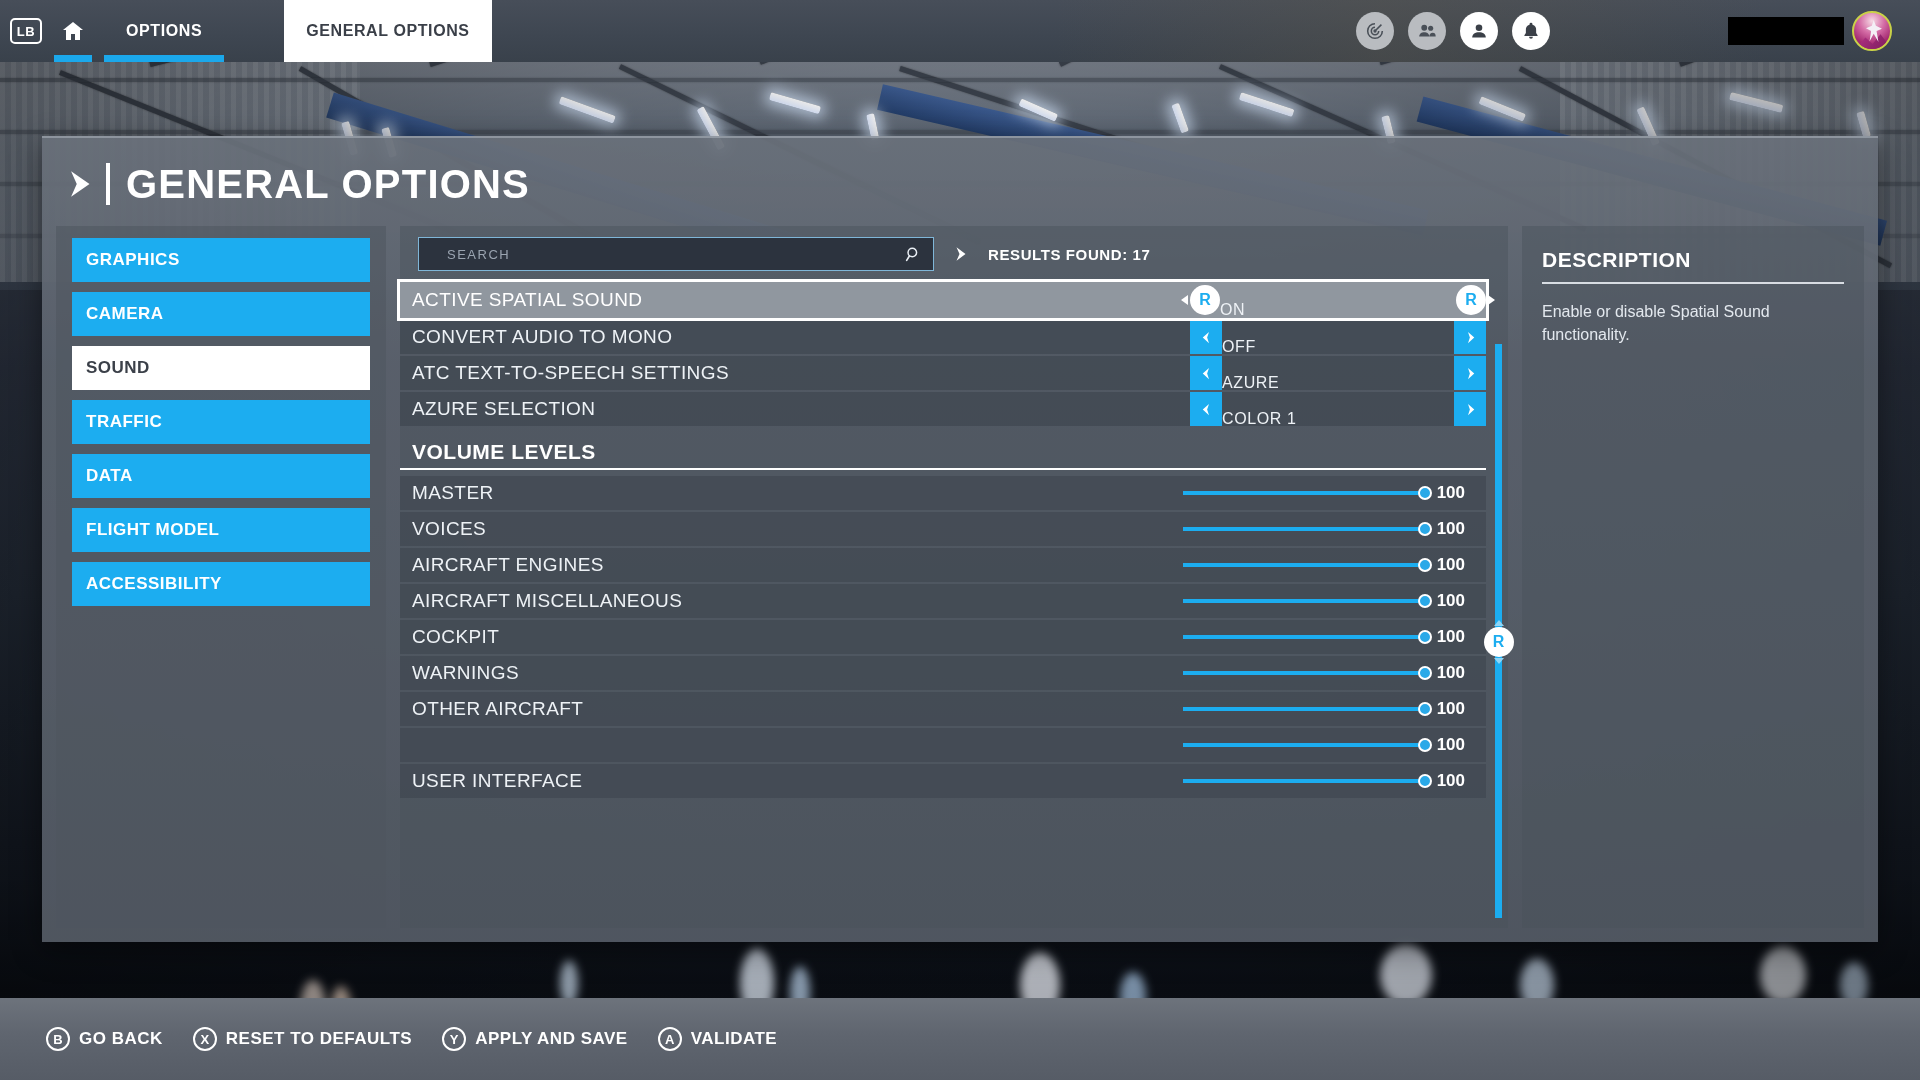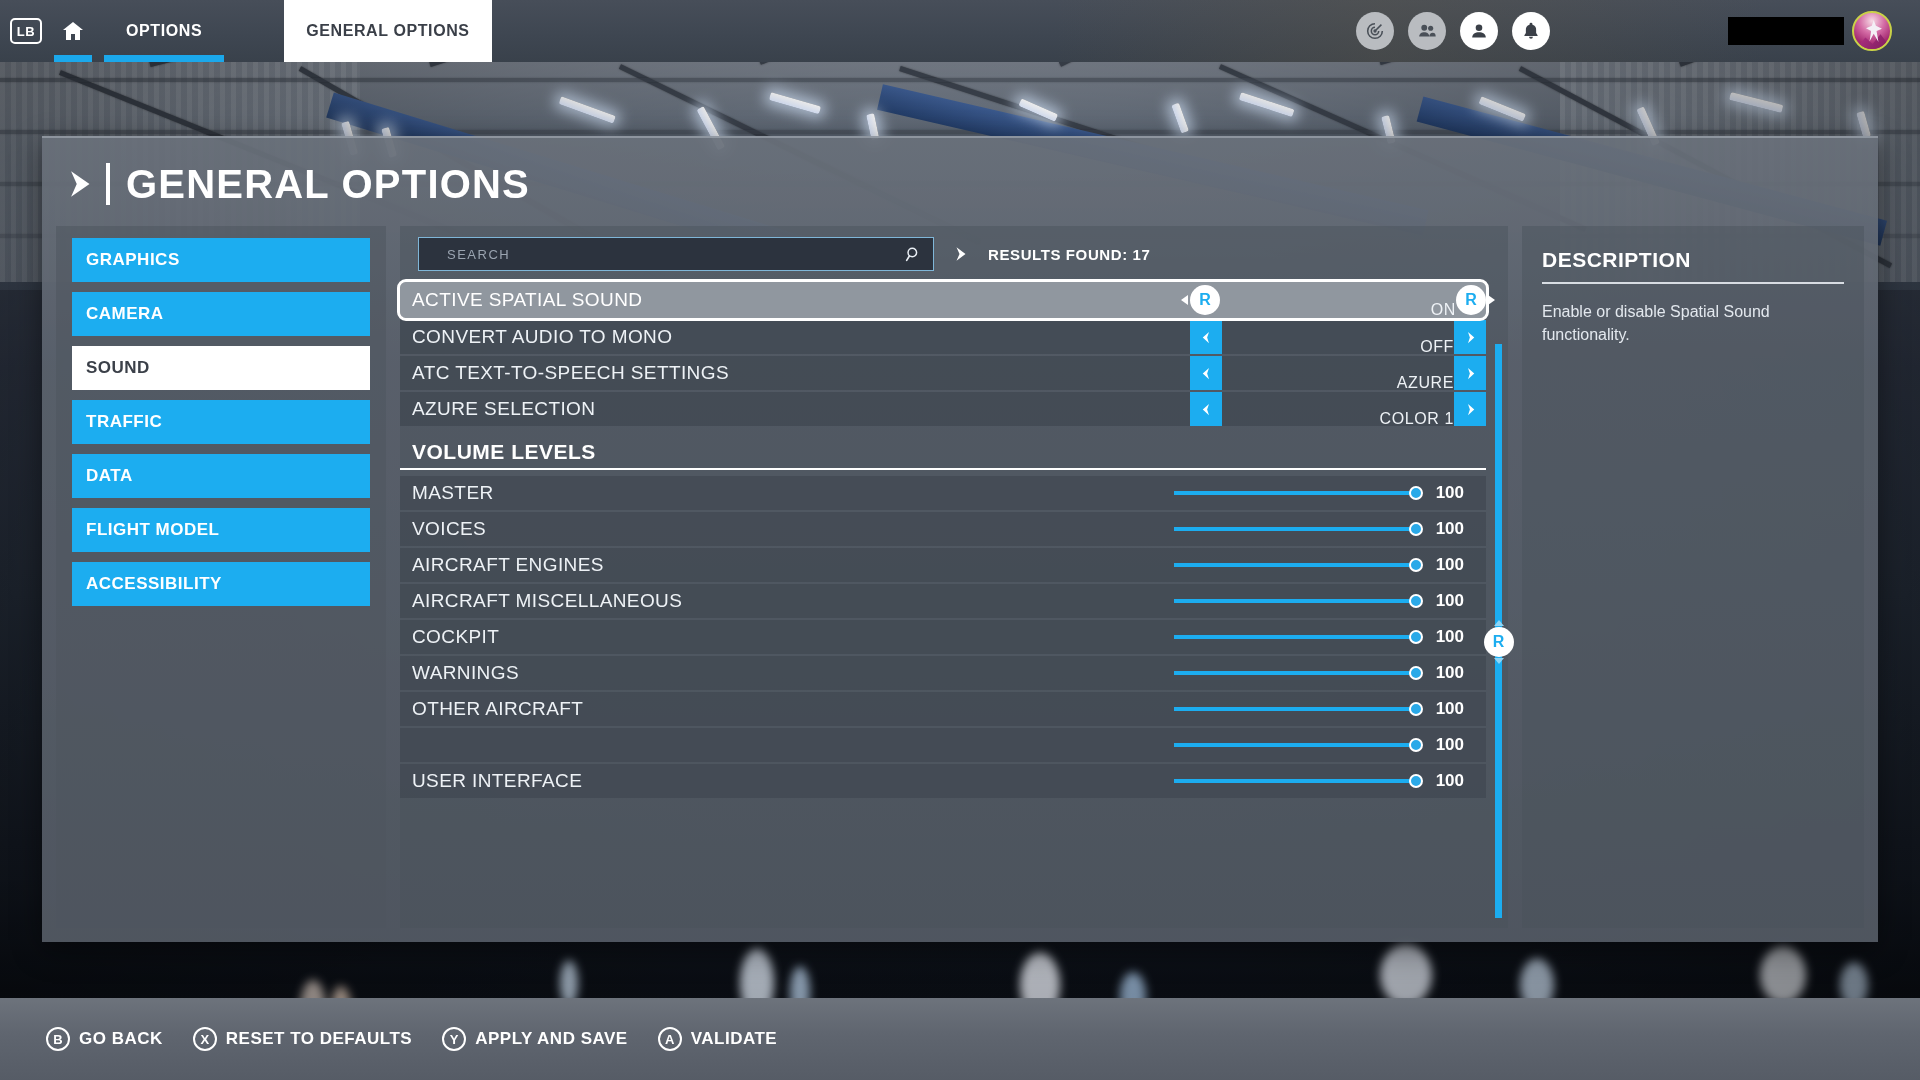--- a/index.html
+++ b/index.html
@@ -153,31 +153,31 @@
   .srow {
     position:relative; height:34px; margin-bottom:2px; display:flex; align-items:center;
     background:rgba(60,67,77,.62);
   }
   .srow .slabel {
     padding-left:12px; color:#eef2f6; font-size:19px; letter-spacing:.4px; flex:1;
     white-space:nowrap; text-overflow:ellipsis; overflow:hidden;
   }
   .srow.selected {
     background:rgba(150,156,164,.92);
-    outline:3px solid #ffffff; outline-offset:0; z-index:4; height:36px;border-radius:6px;
+    outline:3px solid #ffffff; outline-offset:0; z-index:4; height:36px;
   }
   .srow.selected .slabel { color:#ffffff; }
 
   .ctrl { position:absolute; right:0; top:0; height:100%; width:296px; display:flex; align-items:center; }
   .arrow-btn {
     width:32px; height:100%; background:#1cadf0; color:#fff;
     display:flex; align-items:center; justify-content:center; font-size:18px; font-weight:bold;
   }
   .ctrl .cval {
-    flex:1; text-align:right; color:#eef2f6; font-size:16px; letter-spacing:.6px;margin-top:20px;
+    flex:1; text-align:left; color:#eef2f6; font-size:16px; letter-spacing:.6px;margin-top:20px;
   }
   .rbtn {
     width:30px; height:30px; border-radius:50%; background:#fff; color:#1cadf0;
     font-size:16px; font-weight:bold; display:flex; align-items:center; justify-content:center;
     position:relative;
   }
   .rbtn.left::before, .rbtn.right::after {
     content:''; position:absolute; top:50%; transform:translateY(-50%);
     border-top:5px solid transparent; border-bottom:5px solid transparent;
   }
@@ -185,21 +185,21 @@
   .rbtn.right::after { right:-9px; border-left:7px solid #fff; }
 
   .section-head {
     height:42px; display:flex; align-items:flex-end; padding:0 0 4px 12px;
     color:#fff; font-size:21px; font-weight:bold; letter-spacing:.5px;
     border-bottom:2px solid #ffffff; margin-bottom:6px; margin-right:0;
   }
 
   .vrow { position:relative; height:34px; margin-bottom:2px; display:flex; align-items:center; background:rgba(60,67,77,.55); }
   .vrow .vlabel { padding-left:12px; color:#eef2f6; font-size:19px; letter-spacing:.4px; flex:1; }
-  .vctrl { position:absolute; right:16px; top:0; height:100%; width:300px; display:flex; align-items:center;justify-content:space-between; }
+  .vctrl { position:absolute; right:7px; top:0; height:100%; width:300px; display:flex; align-items:center; }
   .slider { position:relative; width:242px; height:4px; background:#1cadf0; margin-left:4px; }
   .knob {
     position:absolute; right:-7px; top:50%; transform:translateY(-50%);
     width:14px; height:14px; border-radius:50%; background:#2aa9e8; border:2px solid #ffffff;
   }
   .vnum { width:46px; text-align:right; color:#ffffff; font-size:17px; font-weight:bold; padding-right:6px; }
 
   
   .scrollbar { position:absolute; right:6px; top:118px; bottom:10px; width:7px; }
   .scroll-track { position:absolute; inset:0; background:rgba(30,35,43,.65); }

